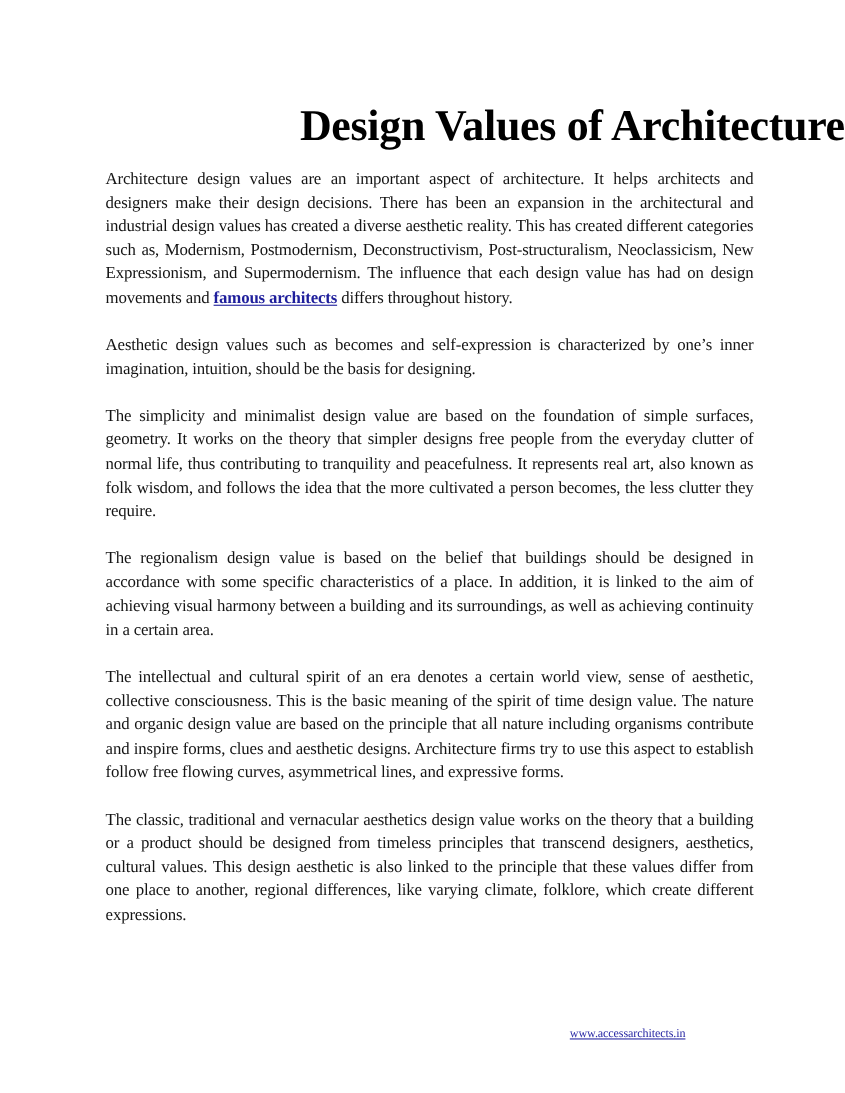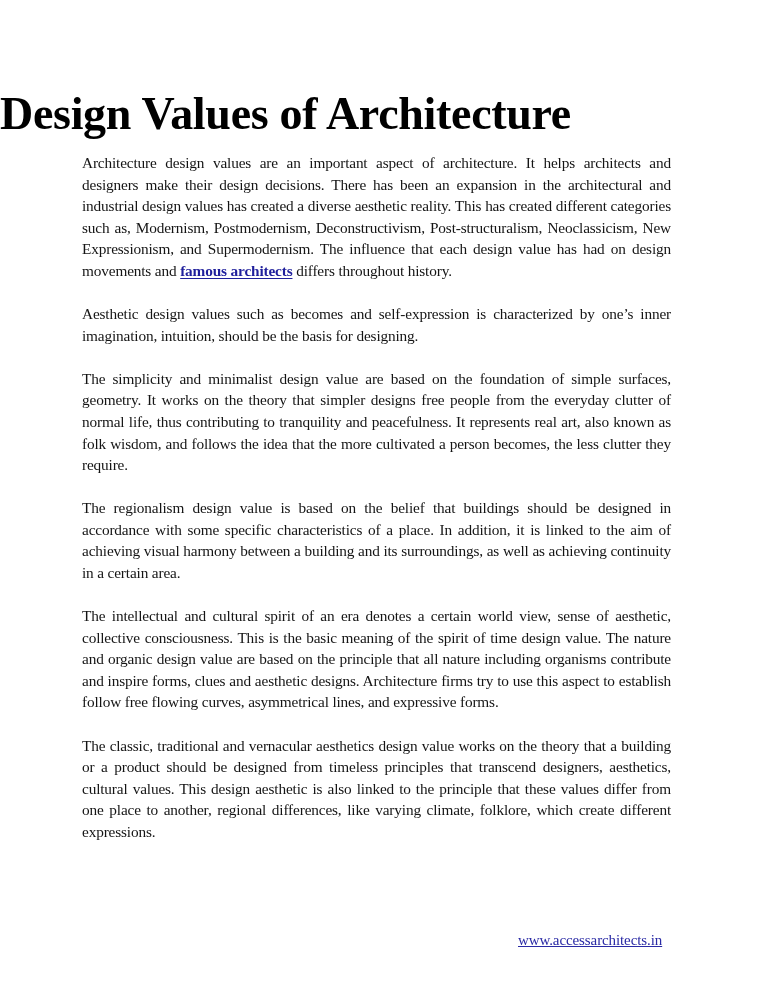--- a/index.html
+++ b/index.html
@@ -21,32 +21,32 @@
       top: 0;
       width: 768px;
       height: 994px;
       background: #ffffff;
     }
     .title {
       position: absolute;
       left: 0;
       top: 92px;
       width: 768px;
-      text-align: left;
+      text-align: right;
       font-family: "Liberation Serif", serif;
       font-weight: bold;
-      font-size: 46px;
+      font-size: 40px;
       line-height: 44px;
       margin: 0;
       letter-spacing: -0.3px;
       color: #000;
     }
     .body {
       position: absolute;
-      left: 82px;
+      left: 96px;
       top: 152px;
       width: 589px;
     }
     .para {
       margin: 0 0 21.5px 0;
       font-size: 15.3px;
       line-height: 21.6px;
       text-align: justify;
       text-align-last: left;
       letter-spacing: -0.15px;
@@ -55,21 +55,21 @@
     .para a {
       color: #1f1f9c;
       font-weight: bold;
       text-decoration: underline;
       text-underline-offset: 2px;
     }
     .footer-link {
       position: absolute;
       left: 518px;
       top: 930px;
-      font-size: 15px;
+      font-size: 11px;
       line-height: 20px;
       color: #2a2aa5;
       text-decoration: underline;
       letter-spacing: -0.1px;
     }
   </style>
 </head>
 <body>
 
 <div class="page">

